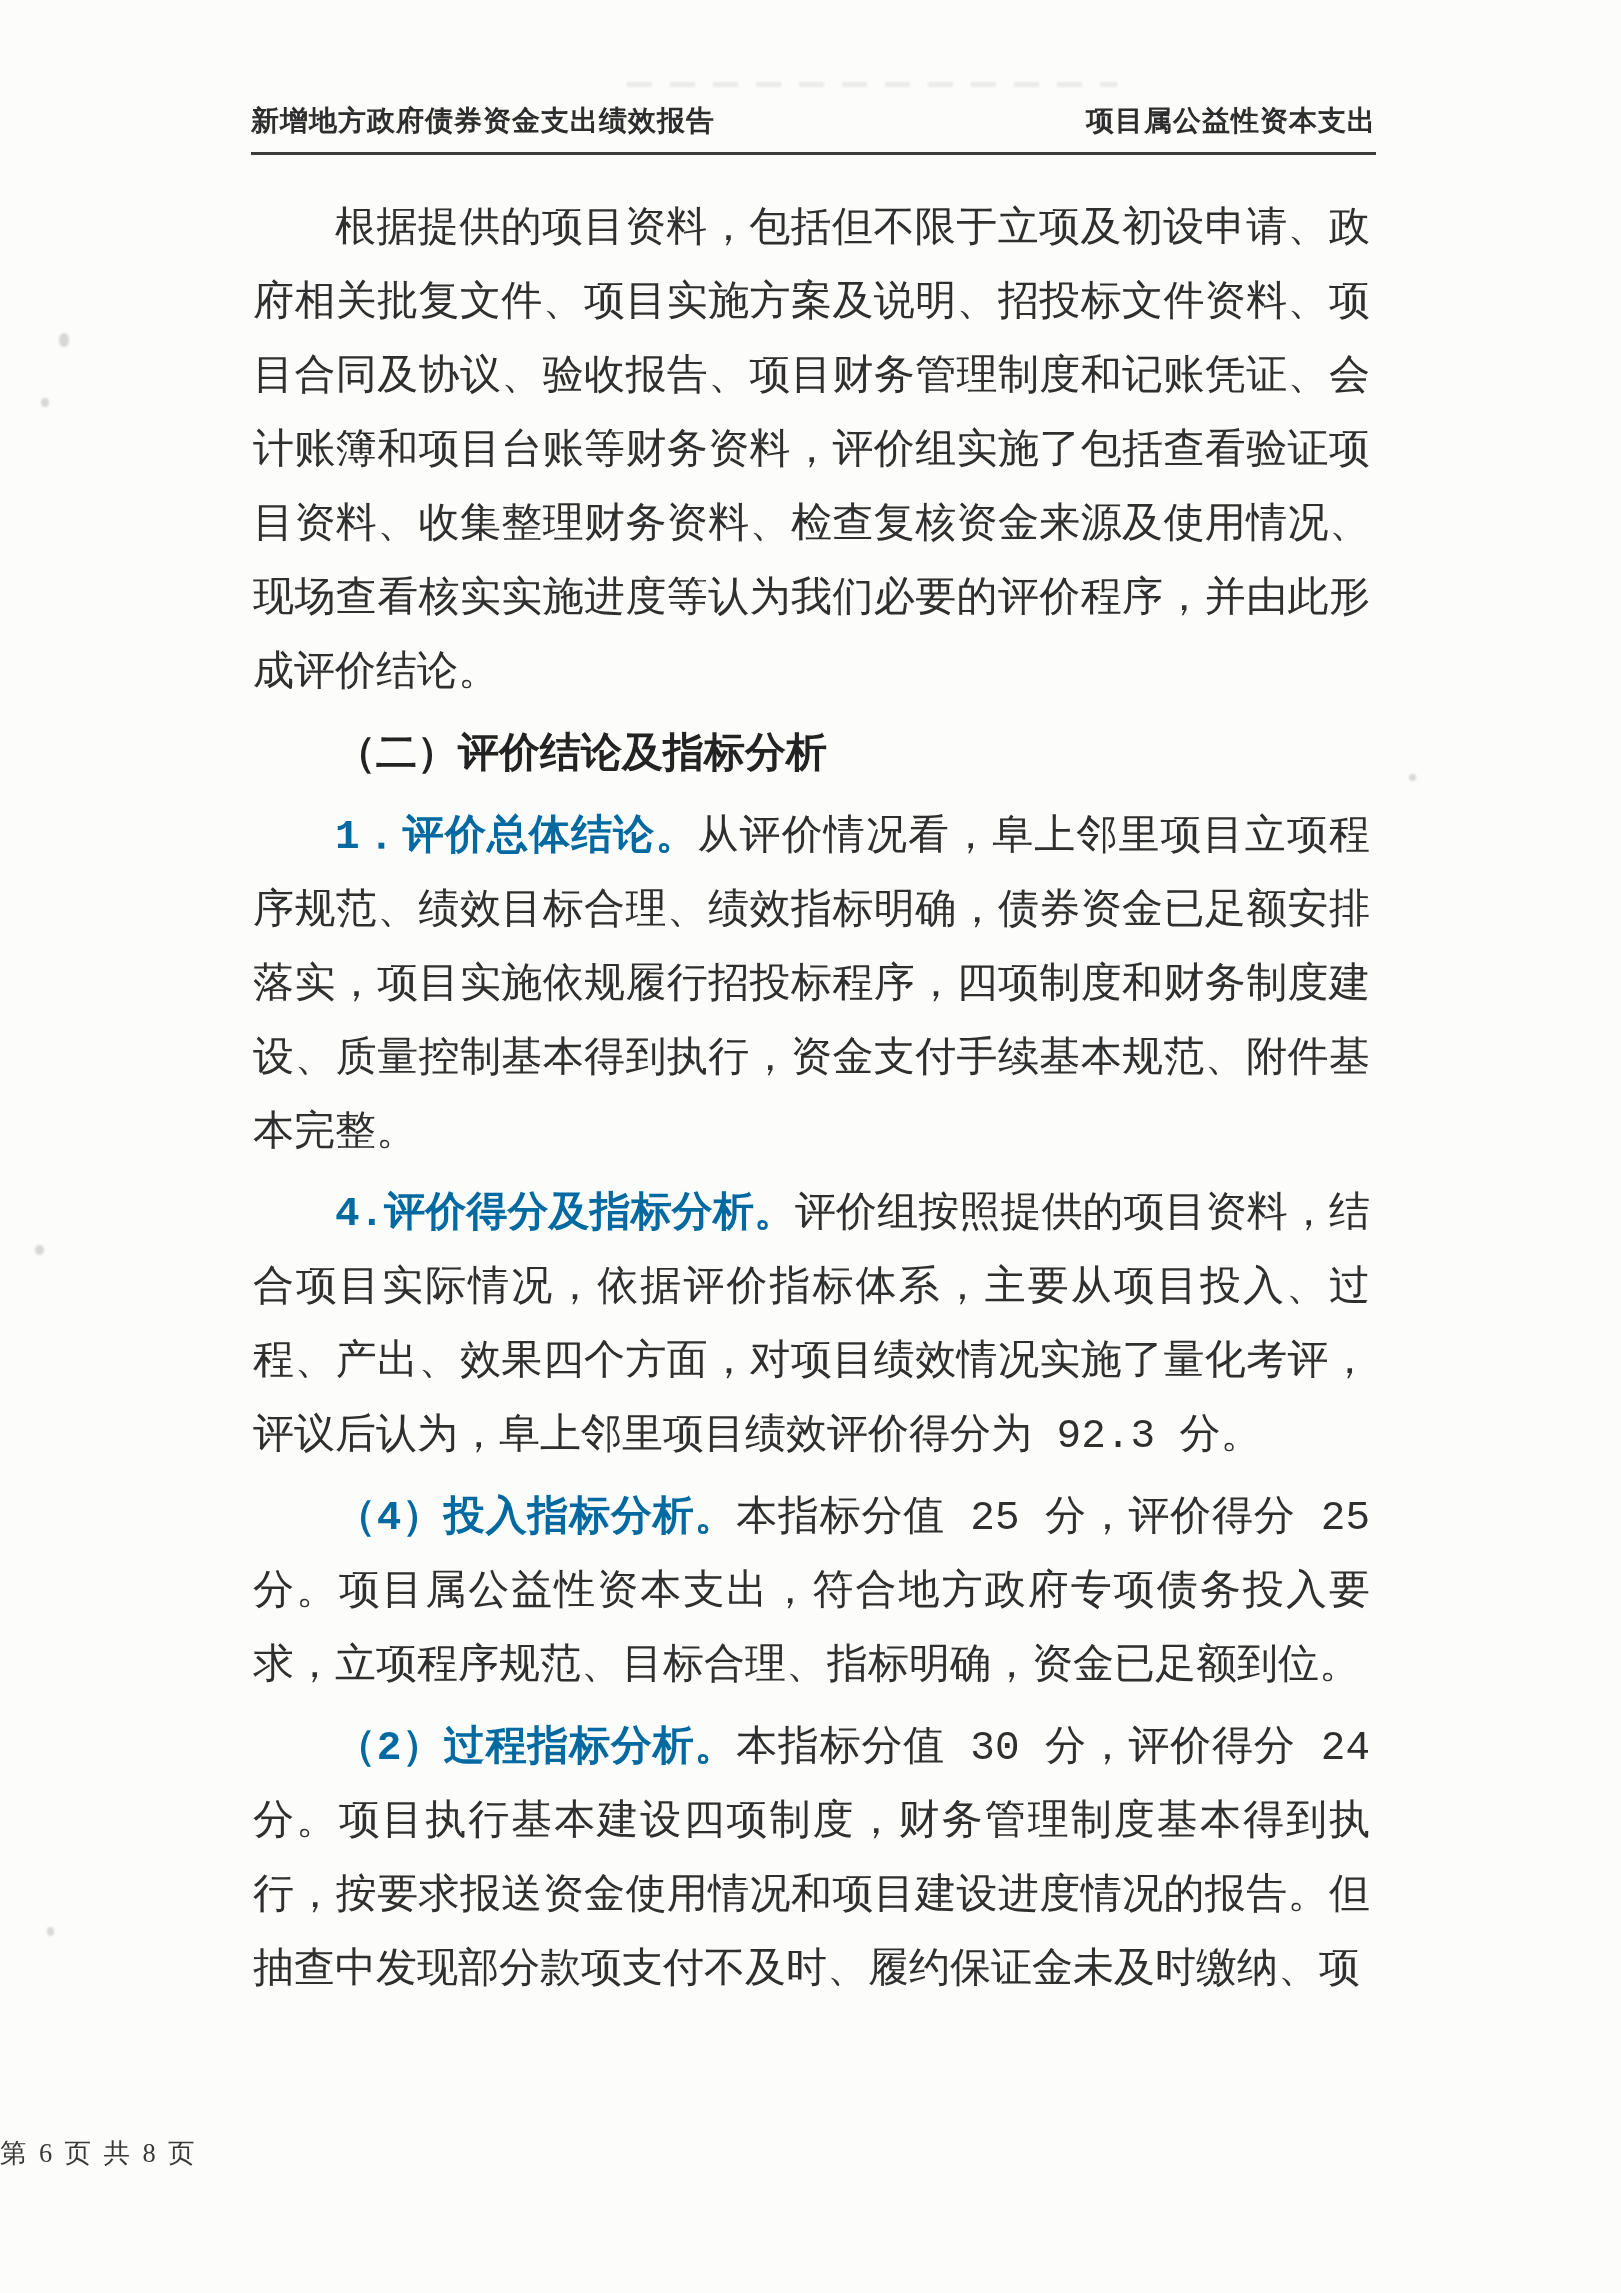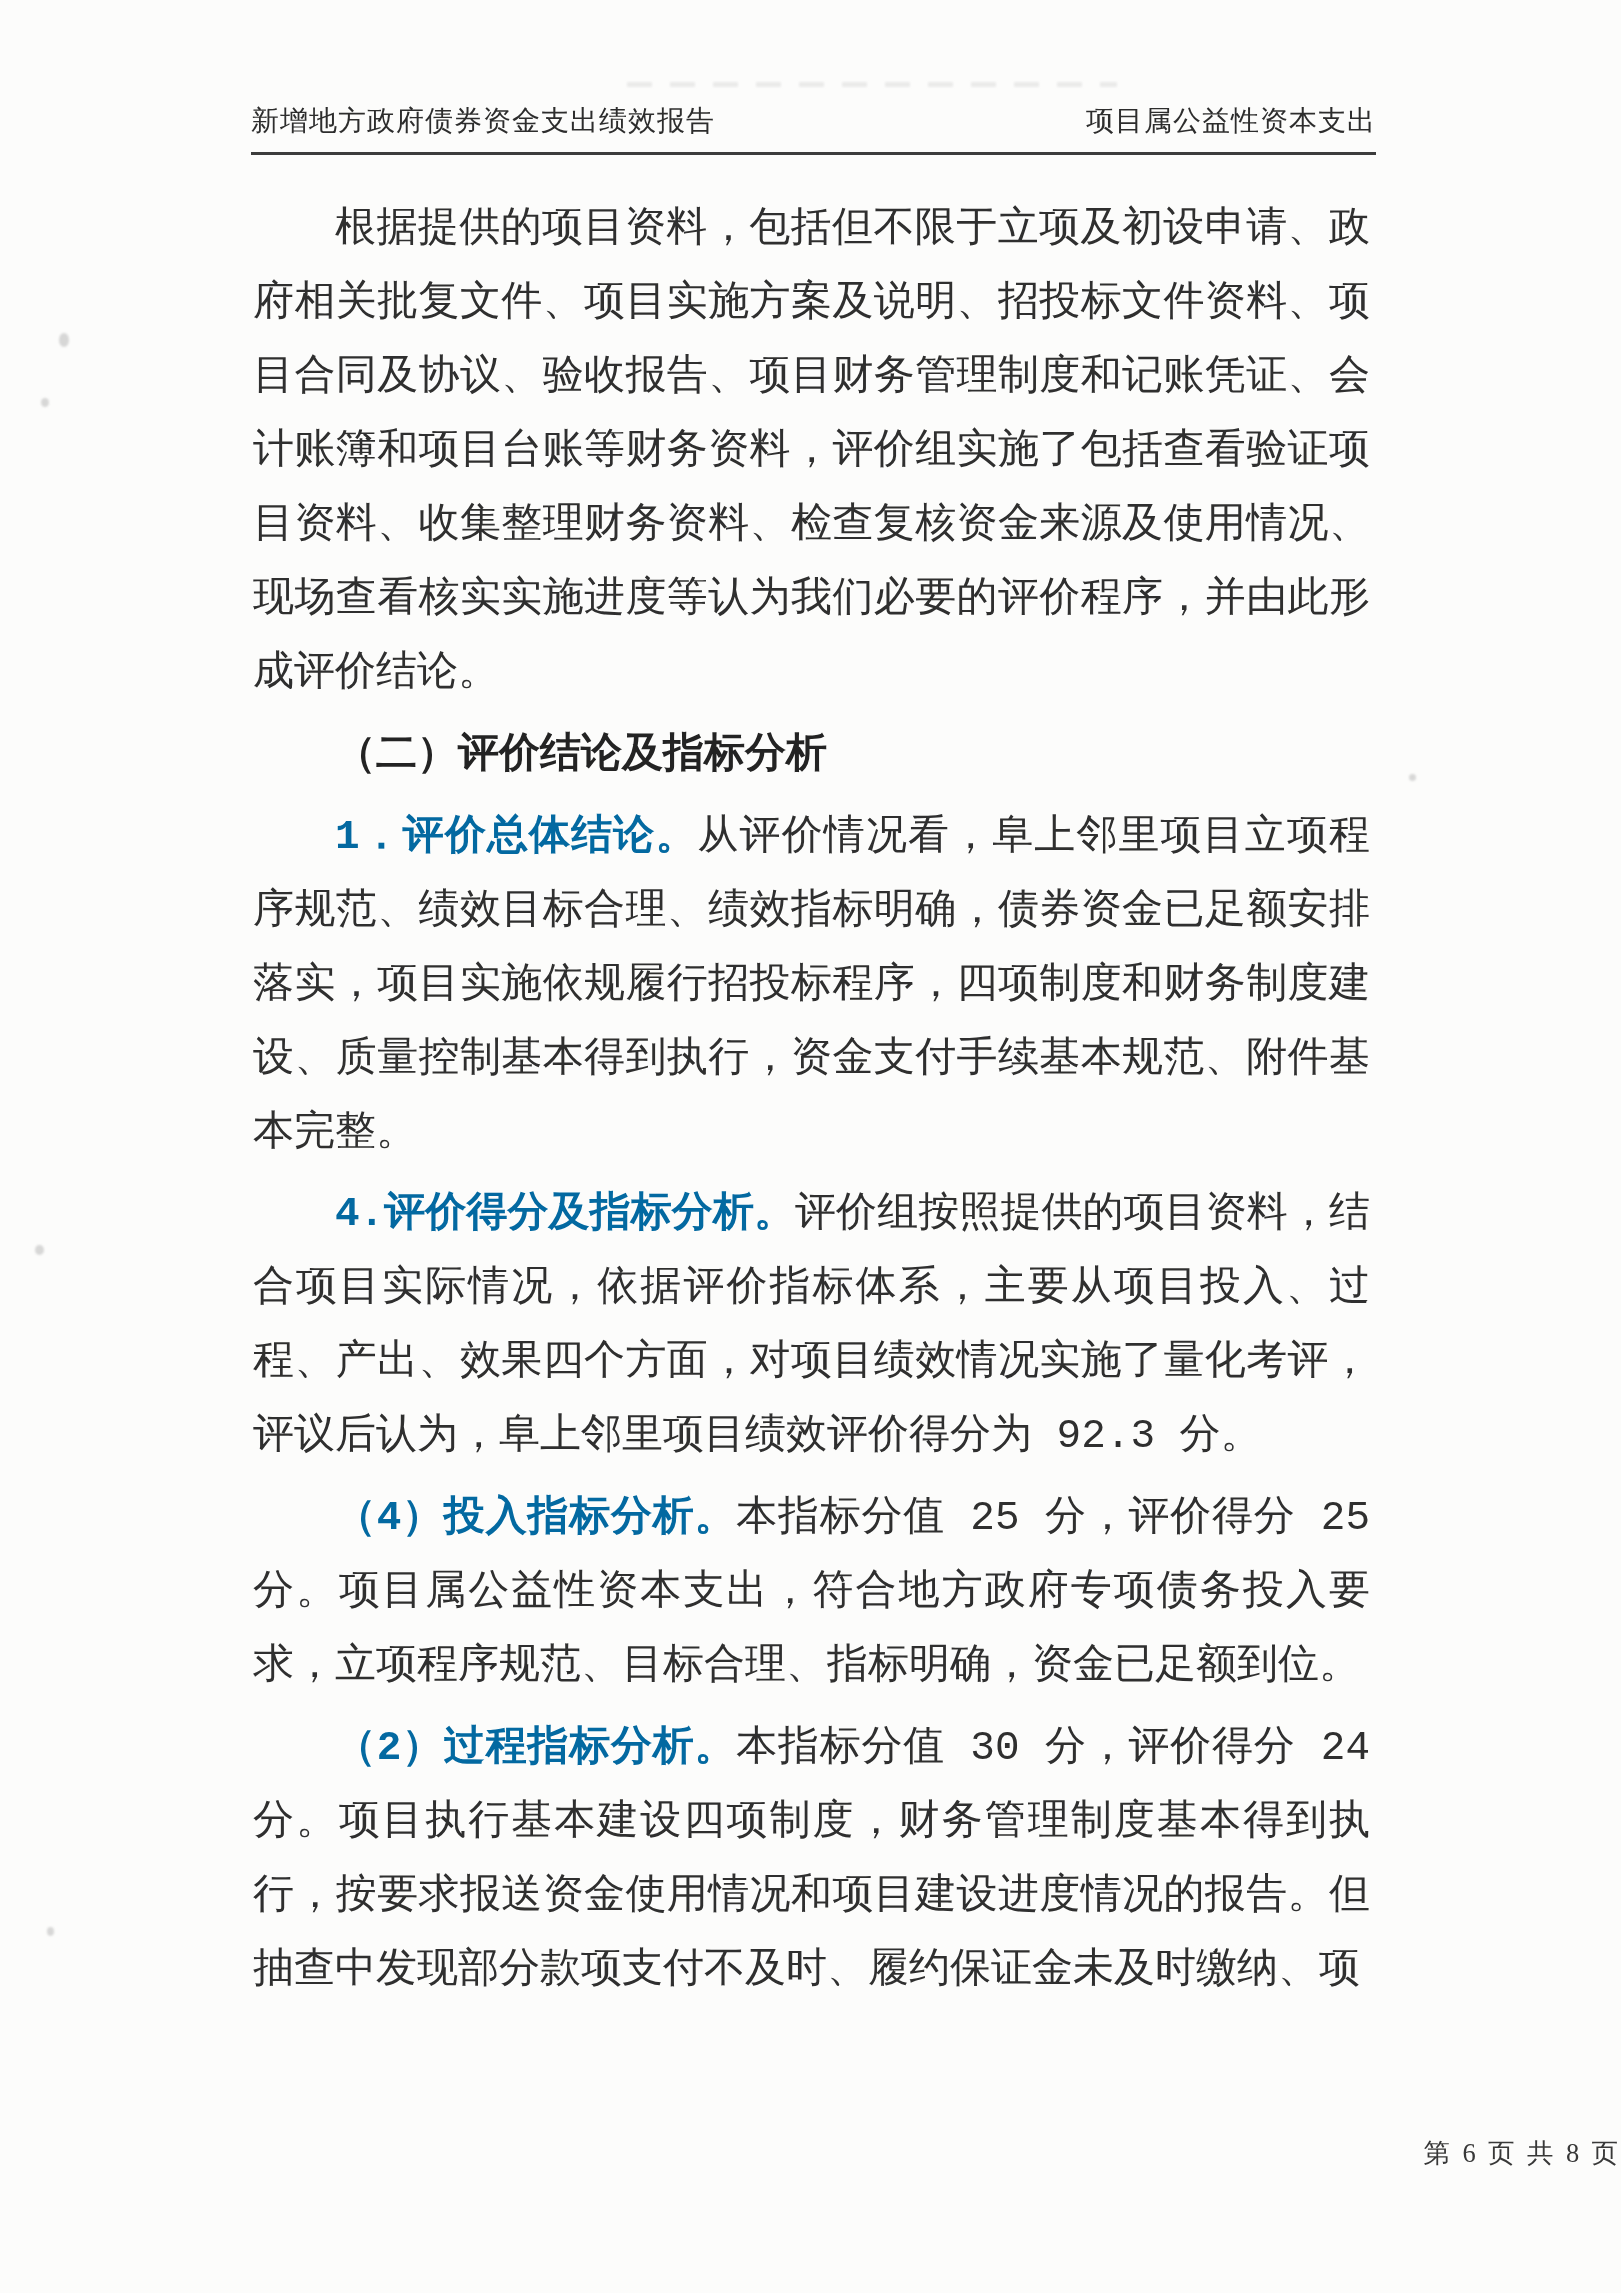--- a/index.html
+++ b/index.html
@@ -16,21 +16,21 @@
   }
   
   .header {
     position: absolute;
     left: 251px; top: 102px;
     width: 1125px;
     display: flex;
     justify-content: space-between;
     align-items: flex-end;
     font-size: 28px;
-    font-weight: normal;
+    font-weight: bold;
     color: #2d2d2d;
     padding-bottom: 11.8px;
     border-bottom: 3.9px solid #3c3c3c;
     letter-spacing: 1px;
   }
   
   .main {
     position: absolute;
     left: 253px; top: 192px;
     width: 1117px;
@@ -46,21 +46,21 @@
     font-family: Liberation Mono, monospace;
   }
   .main p:first-child { margin-top: 0; }
   .lead { font-weight: bold; color: #0369a1; }
   .heading { font-weight: bold; color: #232323; }
   
   .footer {
     position: absolute;
     top: 2135px; left: 0;
     width: 100%;
-    text-align: right;
+    text-align: left;
     font-size: 26.5px;
     letter-spacing: 2.9px;
     color: #383838;
   }
   
   .speck {
     position: absolute;
     background: #b9b9b9;
     border-radius: 50%;
     opacity: 0.55;

